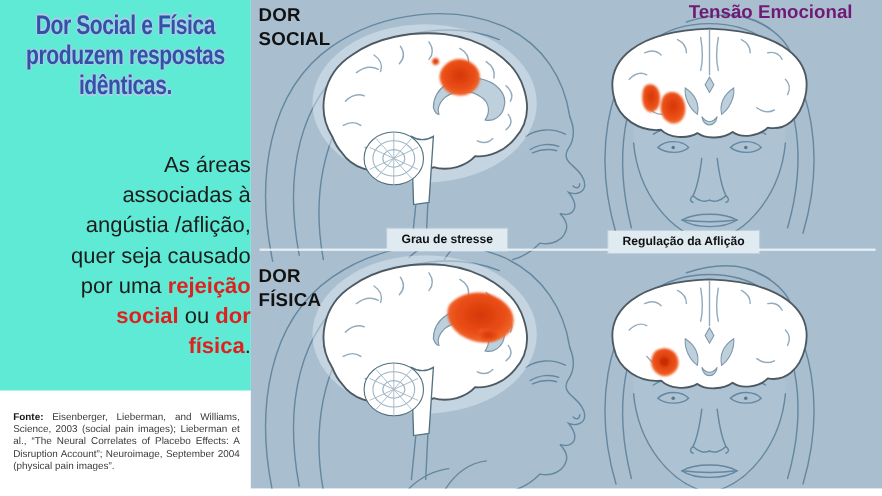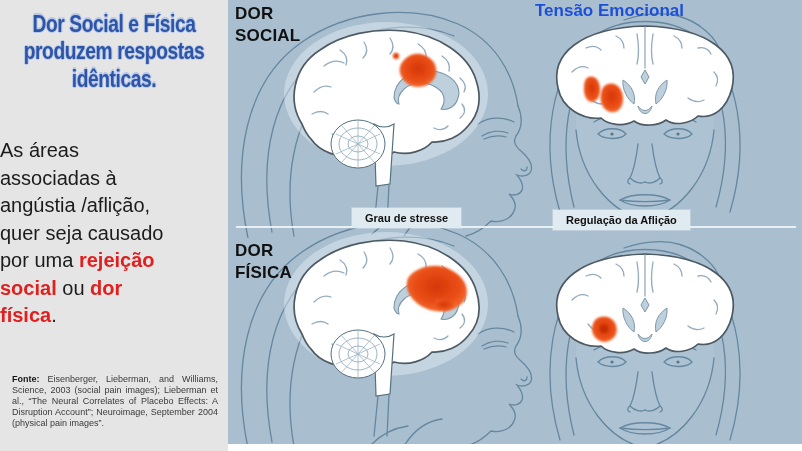--- a/index.html
+++ b/index.html
@@ -1,27 +1,27 @@
 <!DOCTYPE html>
 <html style="--panel-bg: #a9bfcf; --title-blue: #2e55a5; --title-outline: #b7c8ea; --emphasis-red: #e01f1f; --label-box-bg: #e0eaf1; --highlight-orange: #e84a16;"><head>
 <meta charset="utf-8">
 <style>
   html,body{margin:0;padding:0;background:#fff;}
   .slide{position:relative;width:802px;height:451px;background:#fff;overflow:hidden;
          font-family:"Liberation Sans",sans-serif;}
 
   
-  .left-col{position:absolute;left:0;top:0;width:228px;height:451px;background:#e5e5e5;}
+  .left-col{position:absolute;left:0;top:0;width:228px;height:355px;background:#5eead4;}
   .title{margin:0;padding-top:9px;width:228px;text-align:center;
          font-size:24px;line-height:27px;font-weight:700;letter-spacing:-.5px;
          color:var(--title-blue,#2e55a5);white-space:pre-line;
          transform:scale(.8,1.02);transform-origin:50% 0;
          text-shadow:-1.2px 0 0 var(--title-outline,#b7c8ea),1.2px 0 0 var(--title-outline,#b7c8ea),
                      0 -1.2px 0 var(--title-outline,#b7c8ea),0 1.2px 0 var(--title-outline,#b7c8ea);}
-  .body-text{margin:0;margin-top:47px;width:228px;text-align:left;
+  .body-text{margin:0;margin-top:47px;width:228px;text-align:right;
              font-size:20px;line-height:27.5px;color:#1c1c1c;white-space:pre-line;}
   .body-text .red{color:var(--emphasis-red,#e01f1f);font-weight:700;}
   .footer{position:absolute;left:12px;top:374px;width:206px;
           font-size:9px;line-height:11px;color:#3a3a3a;}
   .footer p{margin:0;text-align:justify;}
   .footer b{color:#161616;}
 
   
   .panel{position:absolute;left:228px;top:0;width:590px;height:444px;
          background:var(--panel-bg,#a9bfcf);overflow:hidden;}
@@ -30,22 +30,22 @@
   .sag-bottom{left:0;top:216px;width:320px;height:232px;}
   .front-top{left:300px;top:12px;width:270px;height:215px;}
   .front-bottom{left:300px;top:240px;width:270px;height:215px;}
 
   .divider{position:absolute;left:8px;top:226px;width:560px;height:2px;
            background:#eef4f8;opacity:.9;}
   .corner-label{position:absolute;font-weight:700;font-size:17px;line-height:22px;
                 color:#111;white-space:pre-line;letter-spacing:.2px;}
   .lbl-dor-social{left:7px;top:3px;}
   .lbl-dor-fisica{left:7px;top:240px;}
-  .lbl-tensao{position:absolute;left:307px;top:1px;width:240px;text-align:left;
-              font-weight:700;font-size:17px;color:#1d4ed8;}
+  .lbl-tensao{position:absolute;left:307px;top:1px;width:240px;text-align:right;
+              font-weight:700;font-size:17px;color:#701a75;}
   .box-label{position:absolute;background:var(--label-box-bg,#e0eaf1);
              font-weight:700;font-size:11px;color:#101010;
              padding:4px 13px;white-space:nowrap;box-shadow:0 0 0 1px rgba(255,255,255,.25);}
   .lbl-grau{left:124px;top:208px;}
   .lbl-regulacao{left:325px;top:210px;}
 
   
   .thin path{fill:none;stroke:#6587a0;stroke-width:1.3;stroke-linecap:round;}
   .halo{fill:#e4edf3;opacity:.45;}
   .brainfill{fill:#fff;stroke:#4d5a63;stroke-width:1.7;stroke-linejoin:round;}

